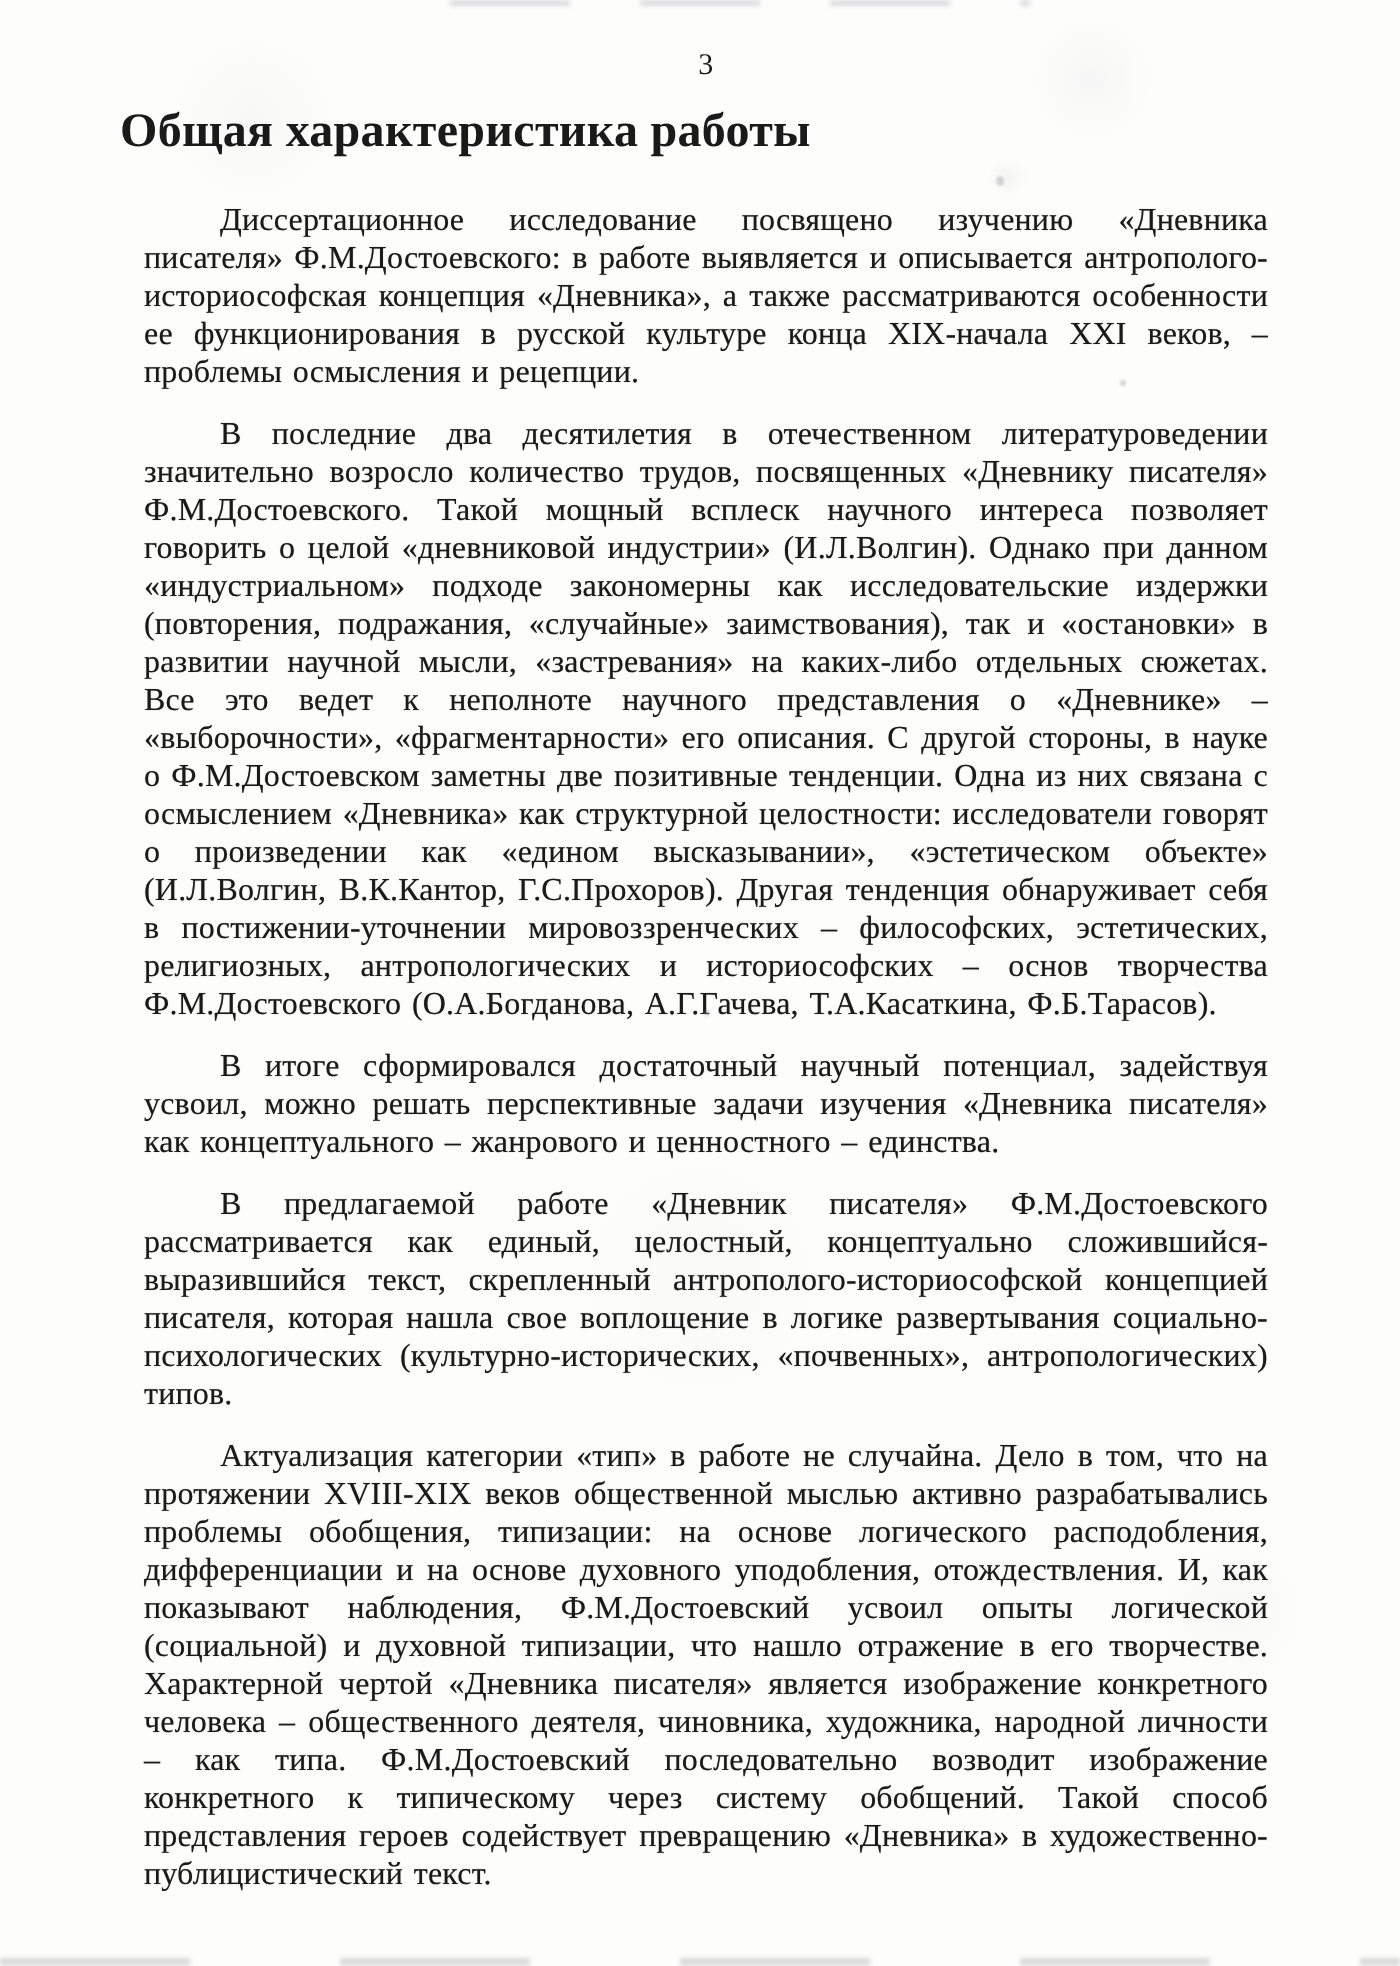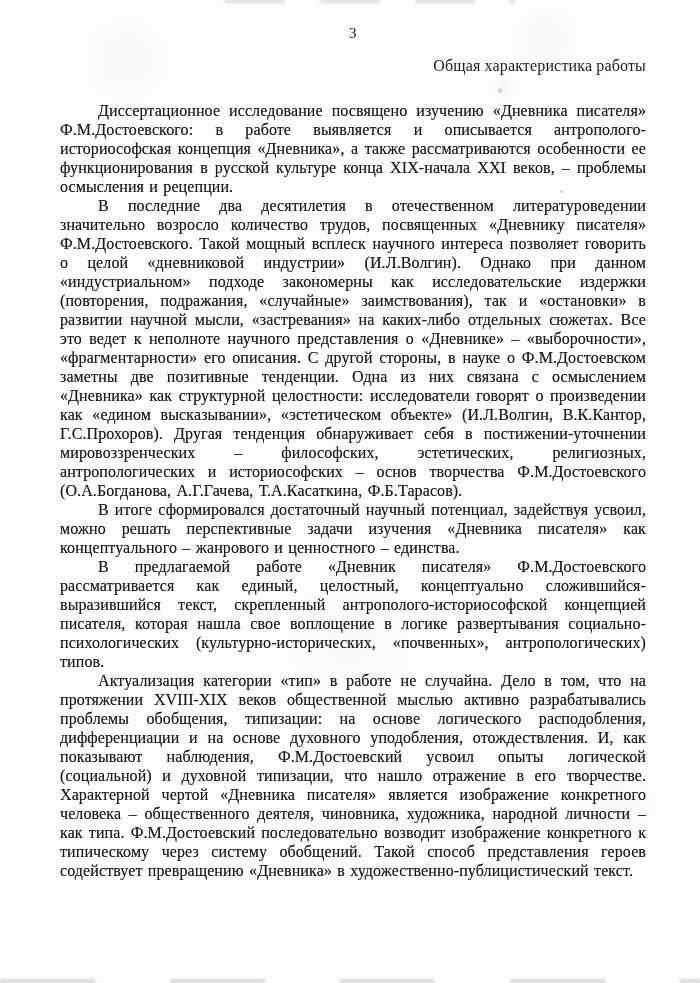--- a/index.html
+++ b/index.html
@@ -37,29 +37,29 @@
     top: 24px;
   }
   .page-number {
     text-align: center;
     font-size: 15px;
     line-height: 18px;
     margin: 0 0 14px 0;
     letter-spacing: 0.3px;
   }
   .doc-title {
-    text-align: right;
-    font-size: 16px;
-    font-weight: normal;
+    text-align: left;
+    font-size: 24px;
+    font-weight: bold;
     line-height: 20px;
     margin: 0 0 25px 0;
     letter-spacing: 0.15px;
   }
   .body-text p {
-    margin: 0;
+    margin: 12px;
     text-align: justify;
     text-indent: 38px;
     font-size: 16px;
     line-height: 19px;
     word-spacing: 1.2px;
     letter-spacing: 0.1px;
     text-shadow: 0 0 0.45px rgba(20,20,20,0.55);
   }
   
   .edge-artifact-top {

